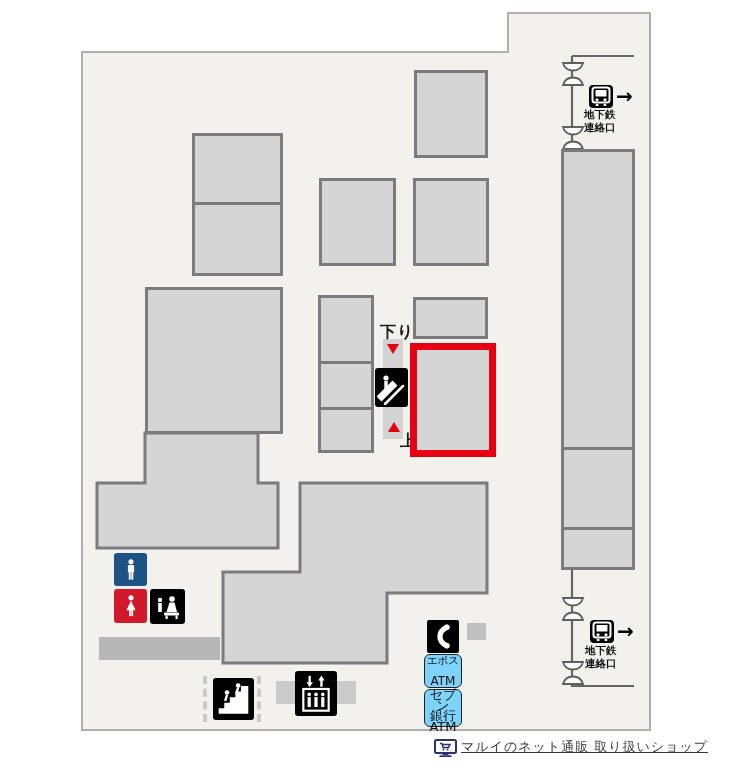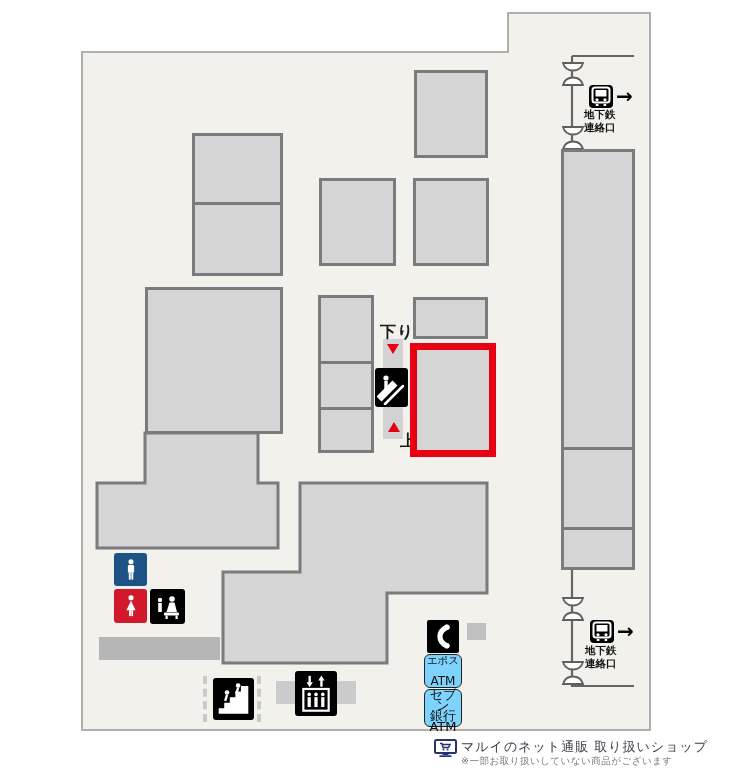--- a/index.html
+++ b/index.html
@@ -16,21 +16,21 @@
   .tri{position:absolute;width:0;height:0;}
   .tri-down{border-left:6px solid transparent;border-right:6px solid transparent;border-top:10px solid #e60012;}
   .tri-up{border-left:6px solid transparent;border-right:6px solid transparent;border-bottom:10px solid #e60012;}
   .subway-text{position:absolute;font-size:10.5px;line-height:13px;font-weight:bold;color:#111;text-align:center;white-space:nowrap;}
   .subway-arrow{position:absolute;font-size:20px;font-weight:bold;color:#000;line-height:20px;}
   .atmbox{position:absolute;background:#7dd3fc;border:1.5px solid #222;border-radius:6px;box-sizing:border-box;
           display:flex;flex-direction:column;align-items:center;justify-content:space-between;color:#111;
           font-size:10.5px;line-height:11.5px;text-align:center;}
   .dash{position:absolute;width:0;border-left:4px dashed #c9c9c9;}
   .highlight{position:absolute;border:7px solid #e60012;background:#d5d5d6;box-sizing:border-box;}
-  #legend-title{position:absolute;left:461px;top:738px;font-size:13px;color:#3a3a47;letter-spacing:1px;white-space:nowrap;}
+  #legend-title{position:absolute;left:461px;top:738px;font-size:13px;color:#3a3a47;letter-spacing:1px;white-space:nowrap;text-decoration:underline;}
   #legend-note{position:absolute;left:461px;top:755px;font-size:9.5px;color:#777;letter-spacing:0.5px;white-space:nowrap;}
 </style>
 </head>
 <body>
 
 <div id="stage">
 
   <svg id="baselayer" width="730" height="770" viewBox="0 0 730 770">
     <path d="M82,52 L508,52 L508,13 L650,13 L650,730 L82,730 Z" fill="#f2f1ec" stroke="#b0afab" stroke-width="2"></path>
 
@@ -208,15 +208,14 @@
     <svg width="24" height="19" viewBox="0 0 24 19">
       <rect x="1" y="1" width="21" height="13" rx="1.5" fill="#fff" stroke="#283271" stroke-width="2"></rect>
       <path d="M6,4.5 h2 l1,4 h5.5 l1.5,-3 h-7" fill="none" stroke="#283271" stroke-width="1.5"></path>
       <circle cx="9.5" cy="10.5" r="1" fill="#283271"></circle>
         <circle cx="13.5" cy="10.5" r="1" fill="#283271"></circle>
       <rect x="8.5" y="14.5" width="6" height="1.6" fill="#283271"></rect>
       <rect x="5.5" y="16.3" width="12" height="1.7" fill="#283271"></rect>
     </svg>
   </div>
   <div id="legend-title">マルイのネット通販 取り扱いショップ</div>
-  <div id="legend-note">※一部お取り扱いしていない商品がございます</div>
 
 </div>
 
 </body></html>

